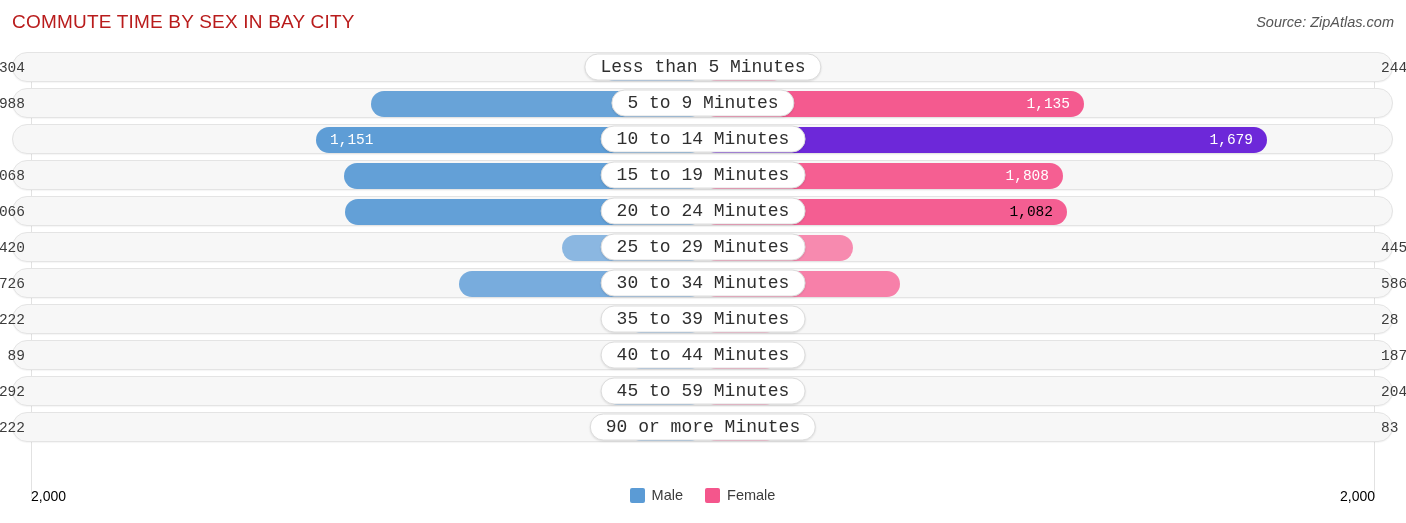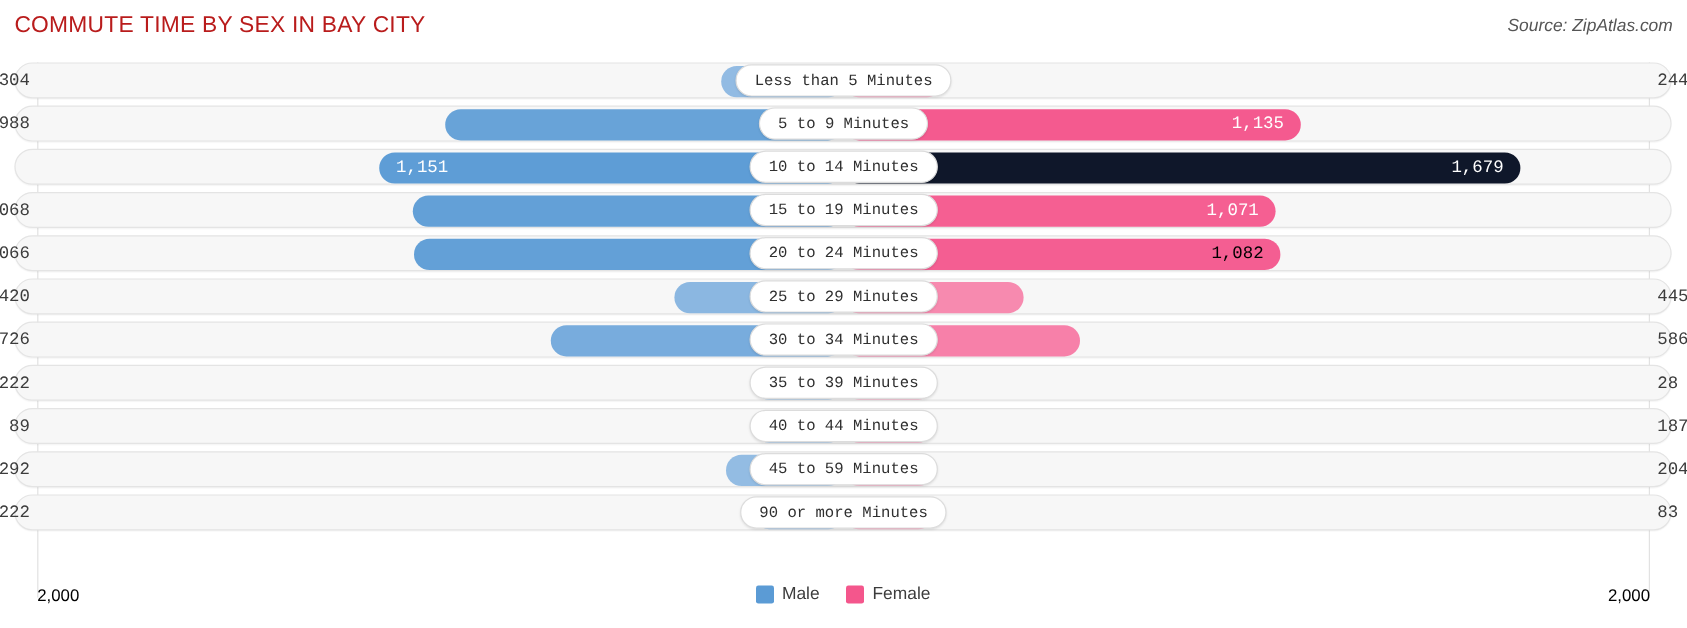--- a/index.html
+++ b/index.html
@@ -91,21 +91,21 @@
   
   .pill {
     position: absolute;
     left: 50%; top: 50%;
     transform: translate(-50%, -50%);
     background: #ffffff;
     border: 1px solid #dcdcdc;
     border-radius: 14px;
     height: 27px; line-height: 25px;
     padding: 0 15px;
-    font-size: 13px;
+    font-size: 18px;
     color: #2f2f2f;
     white-space: nowrap;
     z-index: 3;
     box-shadow: 0 1px 2px rgba(0,0,0,.10);
   }
 
   
   .footer {
     position: absolute; left: 12px; right: 13px;
     top: 486px; height: 30px;
@@ -170,36 +170,36 @@
           </div>
         </div>
         <div class="row">
           <div class="row-inner">
             <div class="half male">
               <div class="bar blue" style="width: 387px; background: rgb(94, 157, 214);">
                 <div class="val inside" style="left: 14px; right: auto; color: rgb(255, 255, 255);">1,151</div>
               </div>
             </div>
             <div class="half female">
-              <div class="bar pink" style="width: 564px; background: #0f172a;">
+              <div class="bar pink" style="width: 564px; background: #6d28d9;">
                 <div class="val" style="right: 14px; left: auto; color: rgb(255, 255, 255);">1,679</div>
               </div>
             </div>
             <div class="pill">10 to 14 Minutes</div>
           </div>
         </div>
         <div class="row">
           <div class="row-inner">
             <div class="half male">
               <div class="val">1,068</div>
               <div class="bar blue" style="width: 359px; background: rgb(99, 160, 215);"></div>
             </div>
             <div class="half female">
               <div class="bar pink" style="width: 360px; background: rgb(245, 95, 146);">
-                <div class="val" style="right: 14px; left: auto; color: rgb(255, 255, 255);">1,071</div>
+                <div class="val" style="right: 14px; left: auto; color: rgb(255, 255, 255);">1,808</div>
               </div>
             </div>
             <div class="pill">15 to 19 Minutes</div>
           </div>
         </div>
         <div class="row">
           <div class="row-inner">
             <div class="half male">
               <div class="val">1,066</div>
               <div class="bar blue" style="width: 358px; background: rgb(99, 160, 215);"></div>

